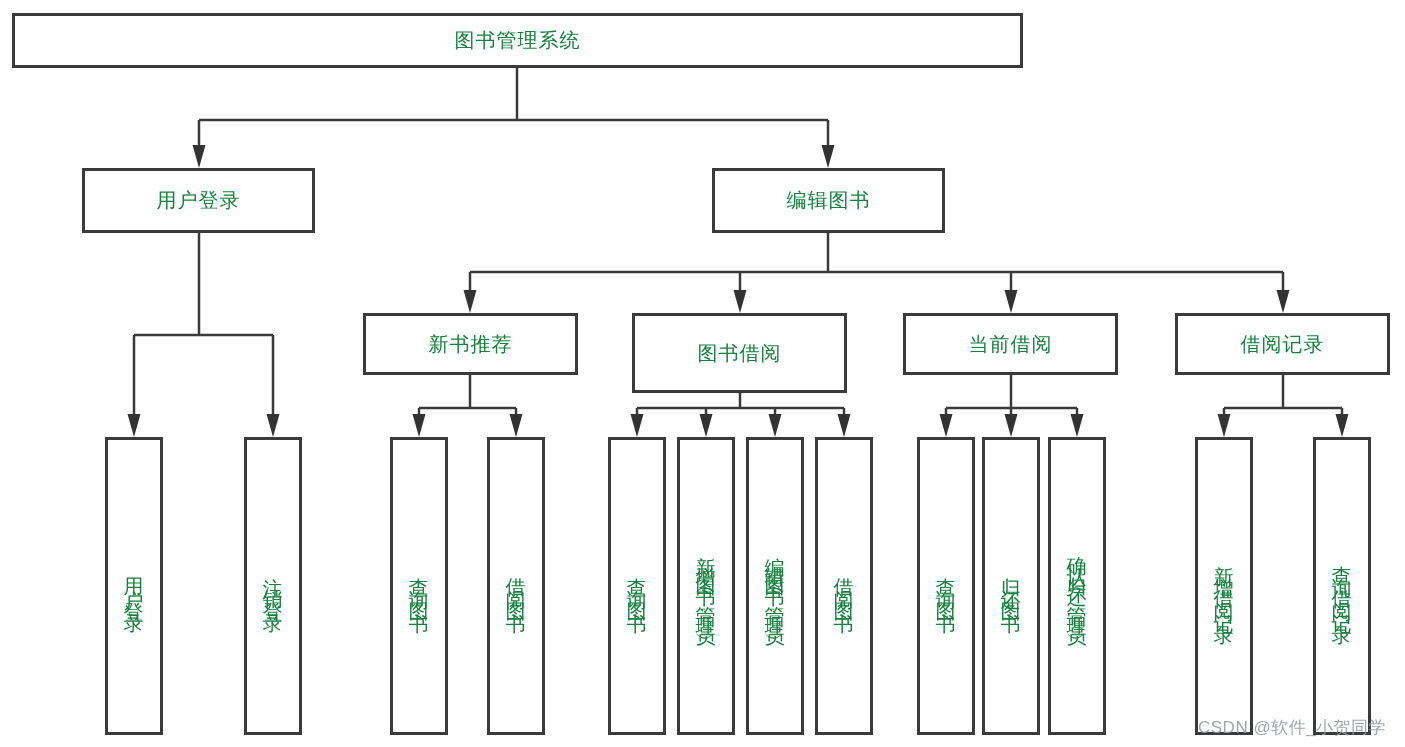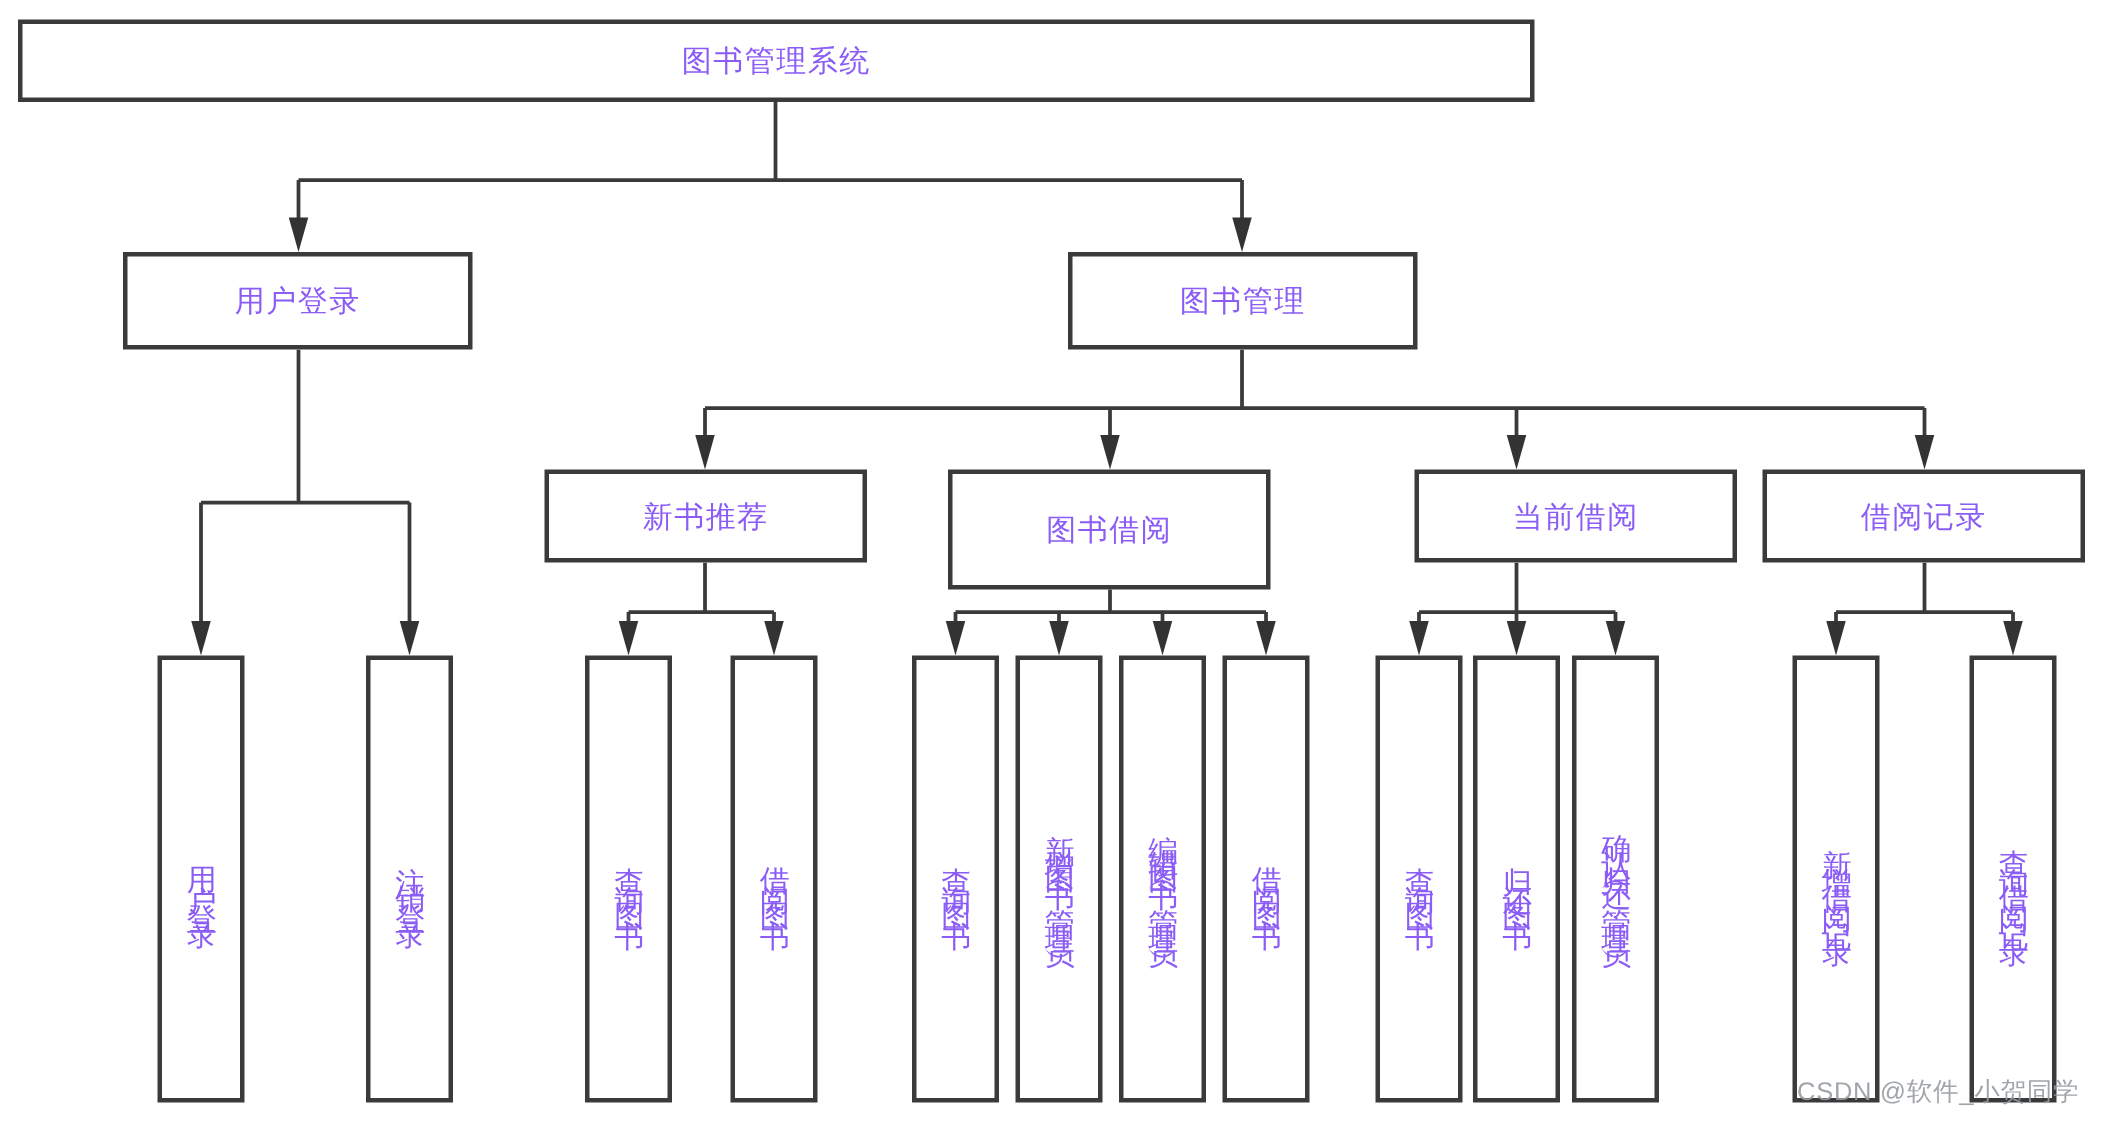--- a/index.html
+++ b/index.html
@@ -18,21 +18,21 @@
     z-index: 0;
   }
   .box {
     position: absolute;
     box-sizing: border-box;
     background: #ffffff;
     border: 3px solid #3a3a3a;
     display: flex;
     align-items: center;
     justify-content: center;
-    color: #8b5cf6;
+    color: #15803d;
     z-index: 1;
   }
   .h-label {
     font-size: 20px;
     letter-spacing: 1px;
     white-space: nowrap;
   }
   .leaf { border-width: 3px; }
   .v-label {
     writing-mode: vertical-lr;
@@ -105,30 +105,30 @@
   </svg>
 
   <div class="box" style="left:12px; top:13px; width:1011px; height:55px;">
     <span class="h-label">图书管理系统</span>
   </div>
 
   <div class="box" style="left:82px; top:168px; width:233px; height:65px;">
     <span class="h-label">用户登录</span>
   </div>
   <div class="box" style="left:712px; top:168px; width:233px; height:65px;">
-    <span class="h-label">图书管理</span>
+    <span class="h-label">编辑图书</span>
   </div>
 
   <div class="box" style="left:363px; top:313px; width:215px; height:62px;">
     <span class="h-label">新书推荐</span>
   </div>
   <div class="box" style="left:632px; top:313px; width:215px; height:80px;">
     <span class="h-label">图书借阅</span>
   </div>
-  <div class="box" style="left:903px; top:313px; width:215px; height:62px;margin-left:40px;">
+  <div class="box" style="left:903px; top:313px; width:215px; height:62px;">
     <span class="h-label">当前借阅</span>
   </div>
   <div class="box" style="left:1175px; top:313px; width:215px; height:62px;">
     <span class="h-label">借阅记录</span>
   </div>
 
   <div class="box leaf" style="left:105px; top:437px; width:58px; height:298px;">
     <span class="v-label">用户登录</span>
   </div>
   <div class="box leaf" style="left:244px; top:437px; width:58px; height:298px;">

